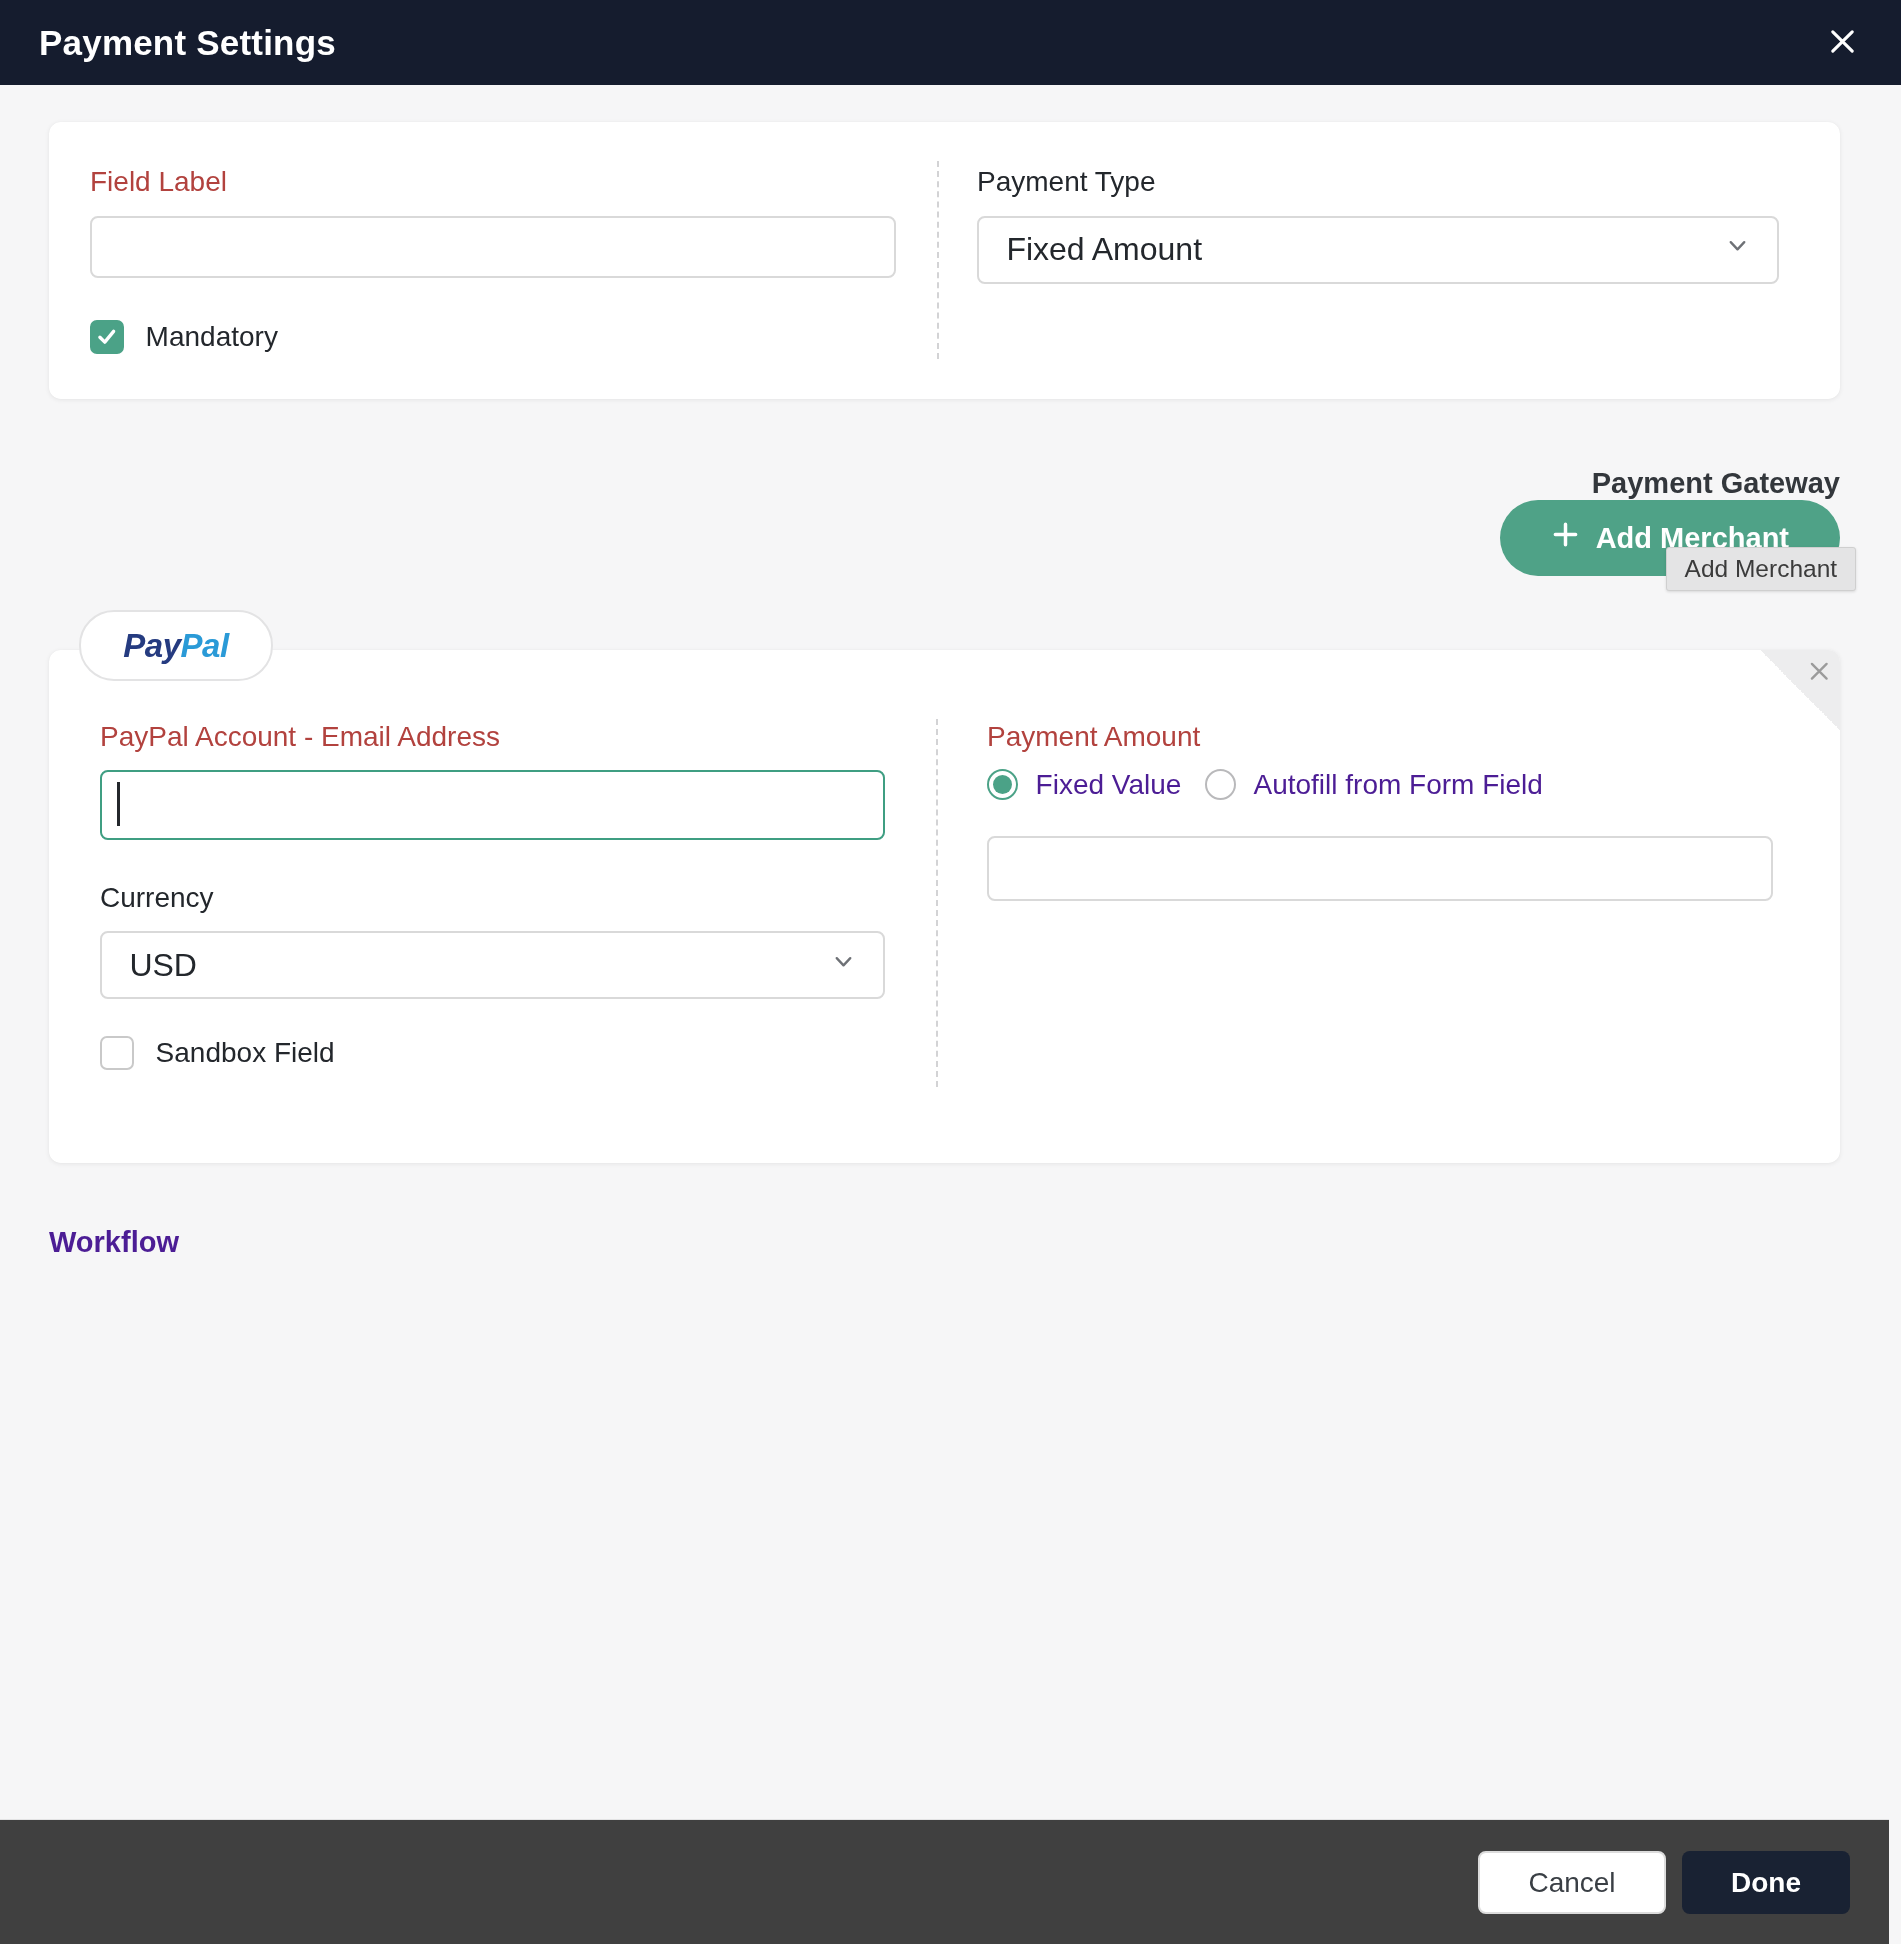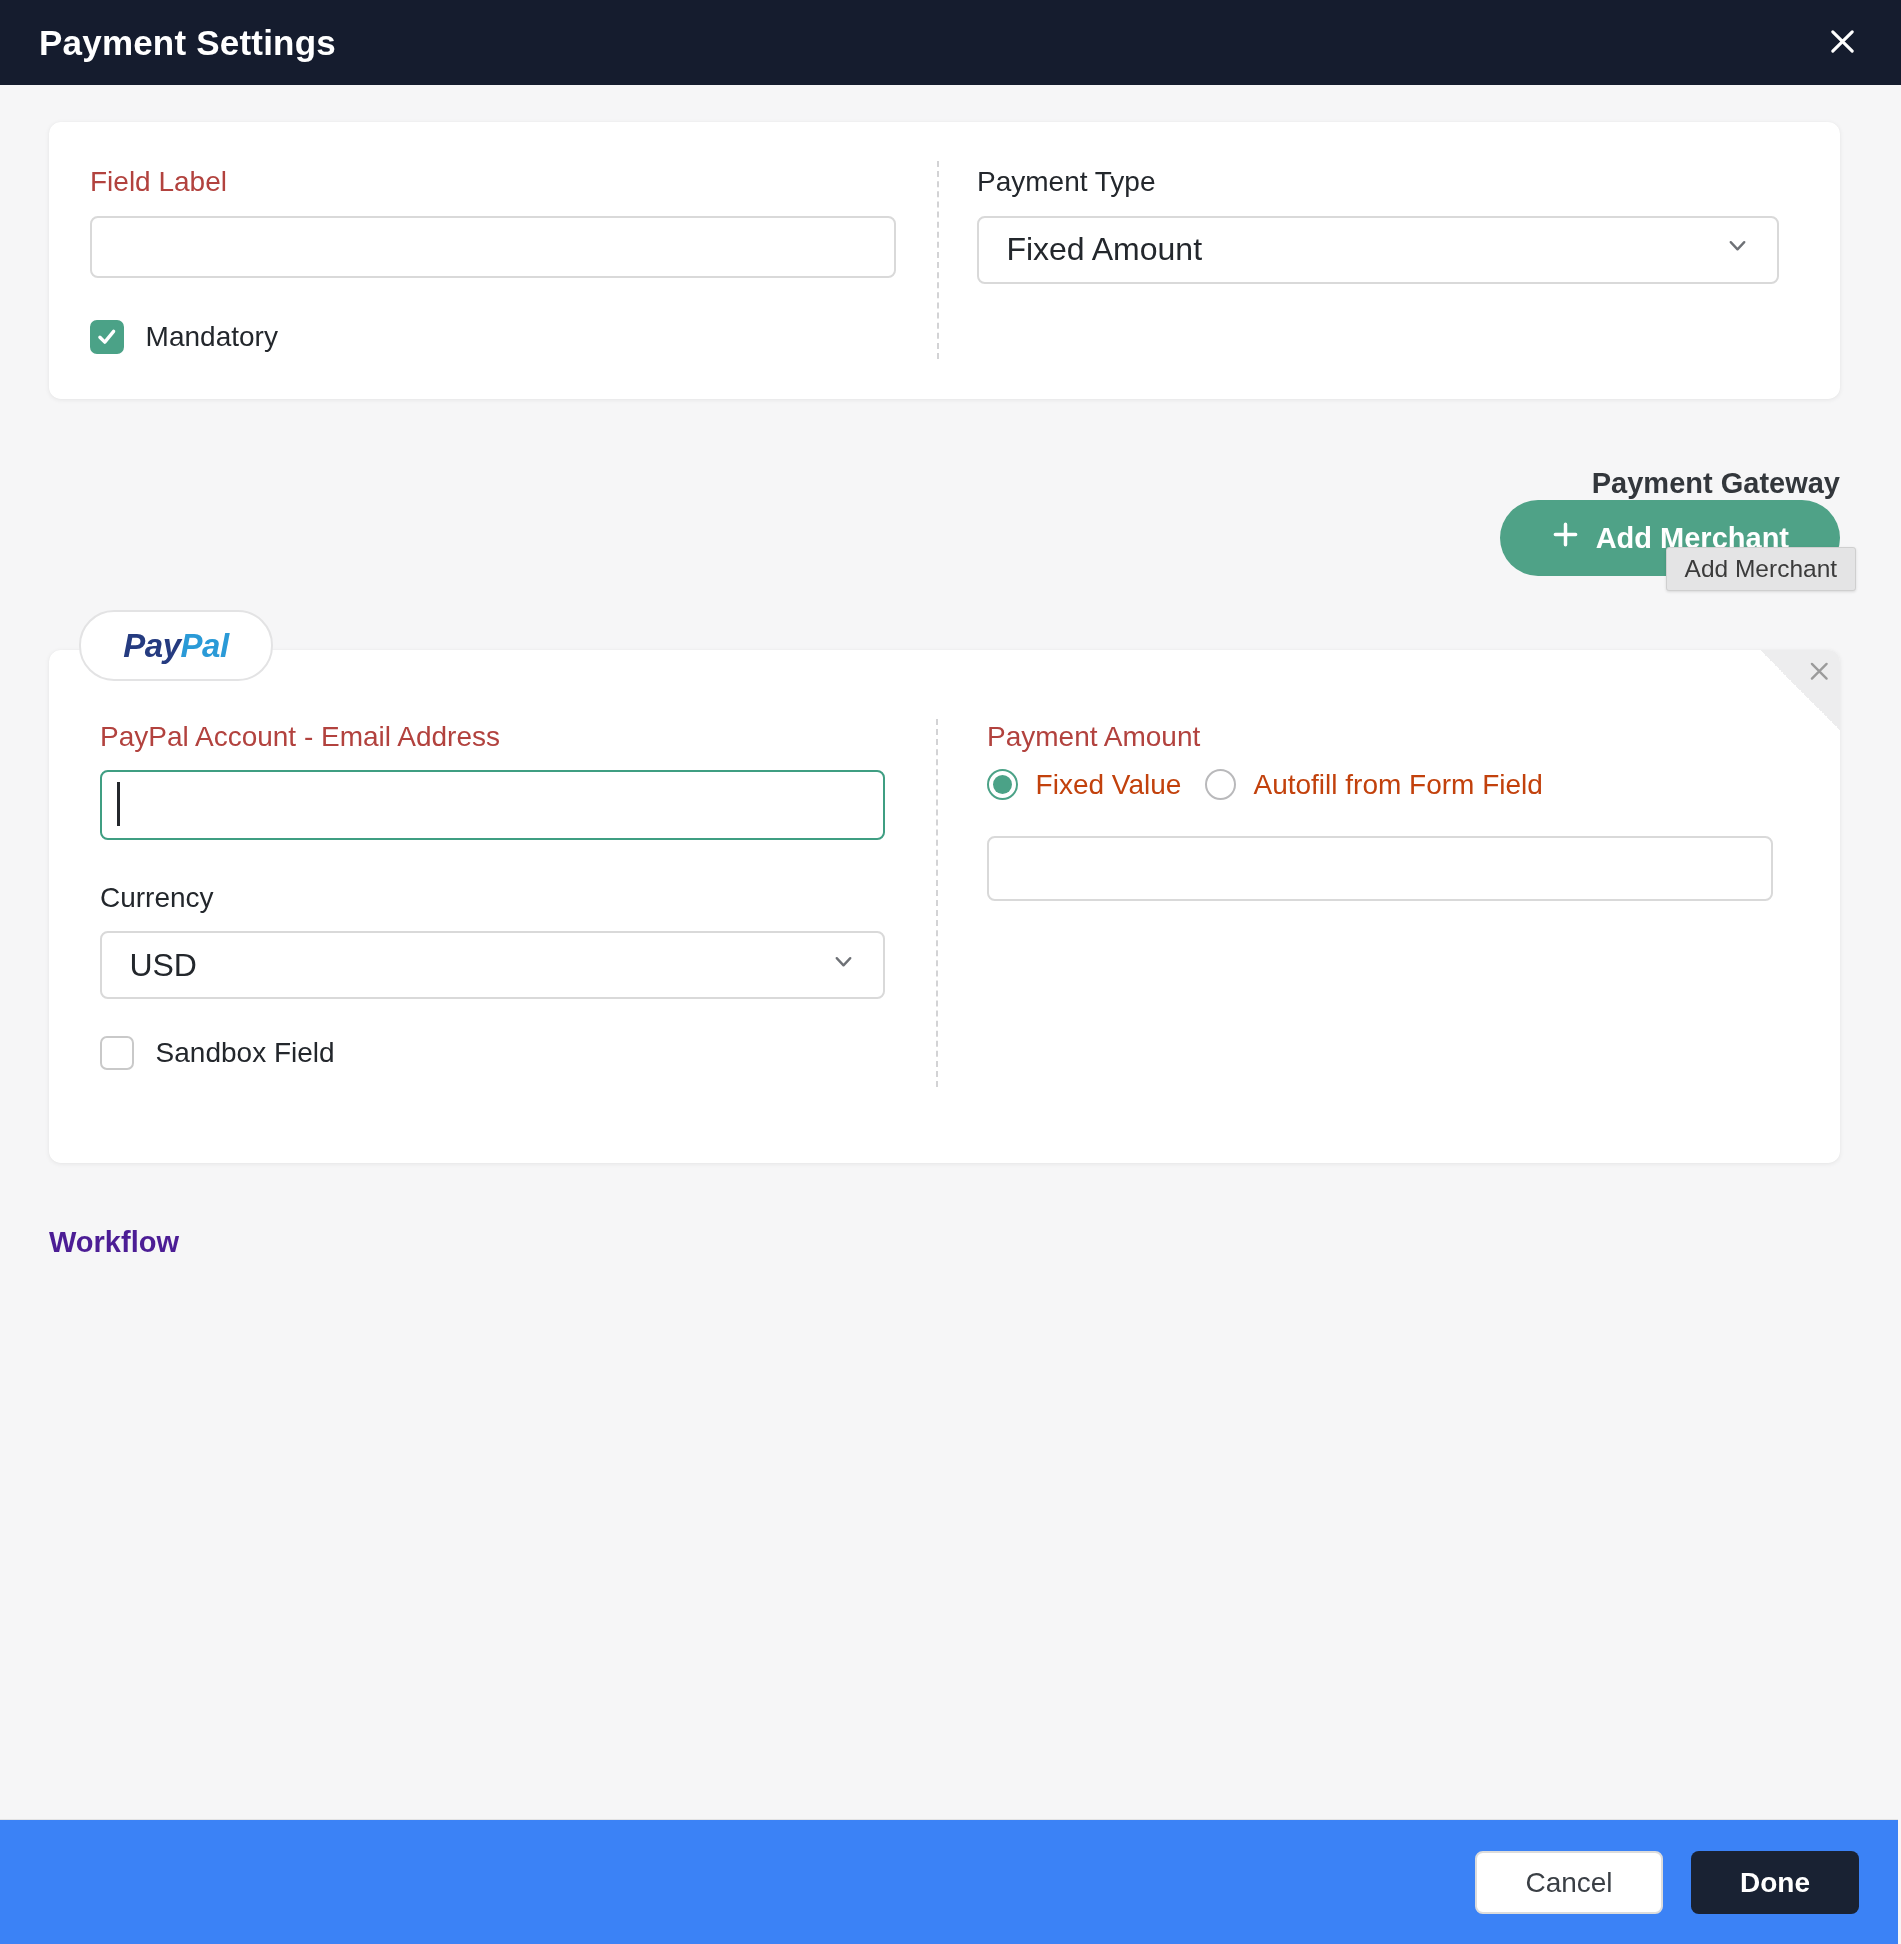--- a/index.html
+++ b/index.html
@@ -134,39 +134,39 @@
   .radio-row { margin-top: 15.7px; display: flex; align-items: center; }
   .radio {
     width: 31px; height: 31px; border-radius: 50%;
     border: 2.9px solid #b9b9bb; background: #fff; position: relative; cursor: pointer;
     flex: 0 0 31px;
   }
   .radio.checked { border-color: #4ba287; }
   .radio.checked::after {
     content: ''; position: absolute; inset: 3.9px; border-radius: 50%; background: #4ba287;
   }
-  .radio-label { font-size: 28px; color: #c2410c; margin-left: 17.6px; }
+  .radio-label { font-size: 28px; color: #4c1d95; margin-left: 17.6px; }
   .radio-gap { width: 23.5px; }
   .amount-input { margin-top: 35px; height: 65px; }
 
   
   .workflow-heading { margin-top: 63px; font-size: 29px; font-weight: 700; color: #4c1d95; }
   .workflow-card {
     margin-top: 27.4px; height: 122px;
     display: flex; align-items: center; gap: 21.6px; padding: 0 51px;
   }
   .workflow-text { font-size: 28px; color: #26292e; }
   .view-more-link { color: #3f9e82; text-decoration: underline; margin-left: 7.8px; cursor: pointer; }
 
   
   .footer {
-    position: absolute; left: 0; right: 3px; bottom: 0; height: 126px;
-    background: #3b82f6; border-top: 1px solid #e3e3e4;
+    position: absolute; left: 0; right: 12px; bottom: 0; height: 126px;
+    background: #404040; border-top: 1px solid #e3e3e4;
     display: flex; align-items: center; justify-content: flex-end;
-    padding: 0 39px; gap: 28px;
+    padding: 0 39px; gap: 16px;
   }
   .btn { font-family: inherit; font-size: 28px; border-radius: 7.8px; cursor: pointer; height: 63px; }
   .btn-cancel { width: 188px; background: #ffffff; border: 2px solid #dcdcdc; color: #3a3f45; }
   .btn-done { width: 168px; background: #192233; border: none; color: #ffffff; font-weight: 600; }
 </style>
 </head>
 <body>
 
 <div class="header">
   <div class="header-title">Payment Settings</div>

